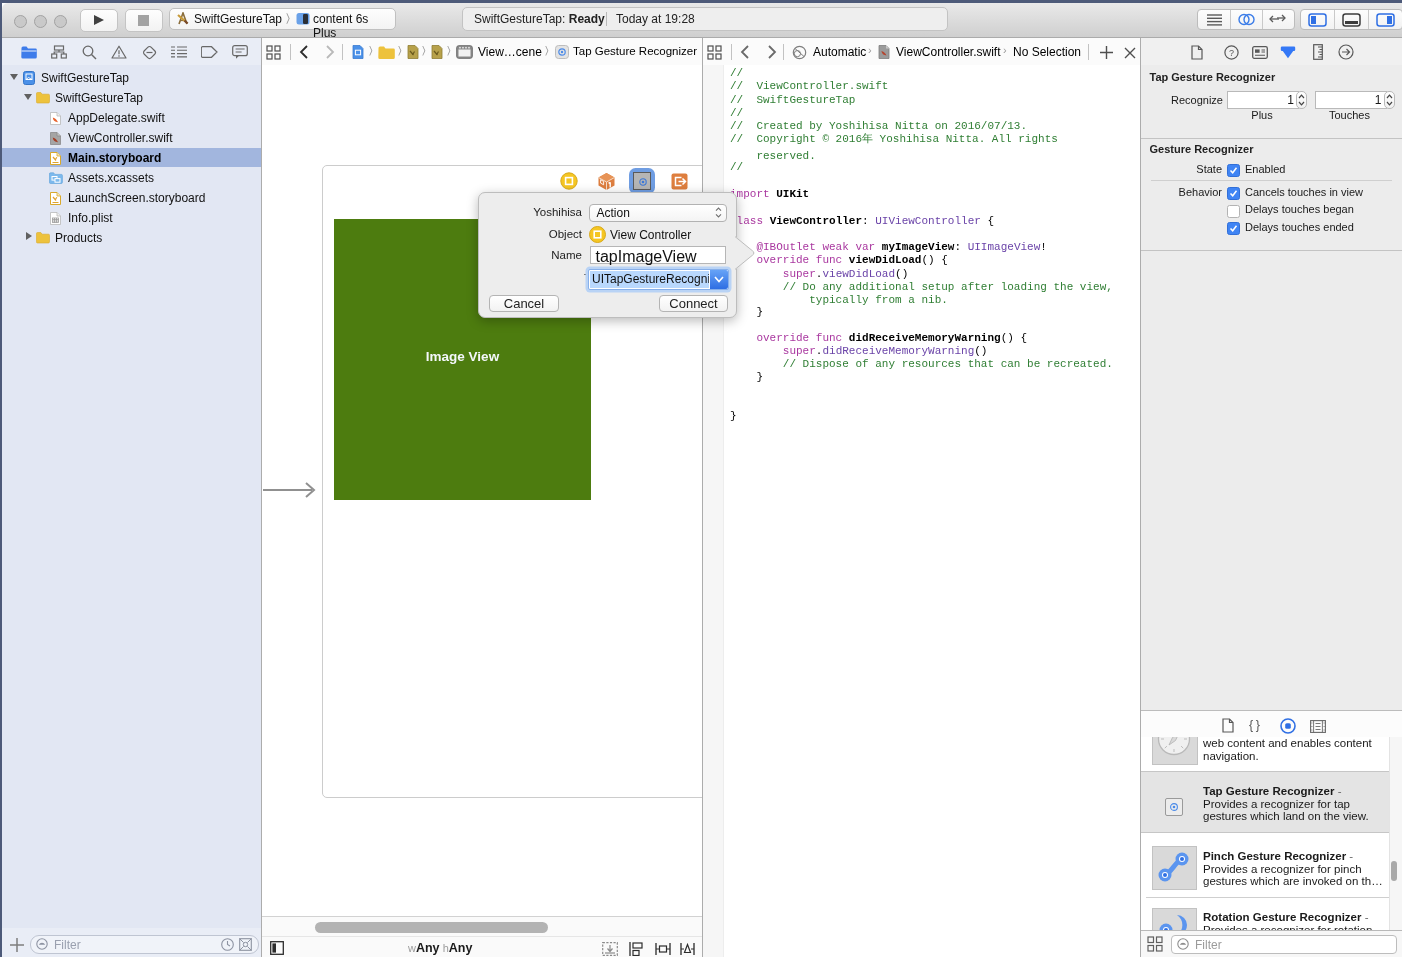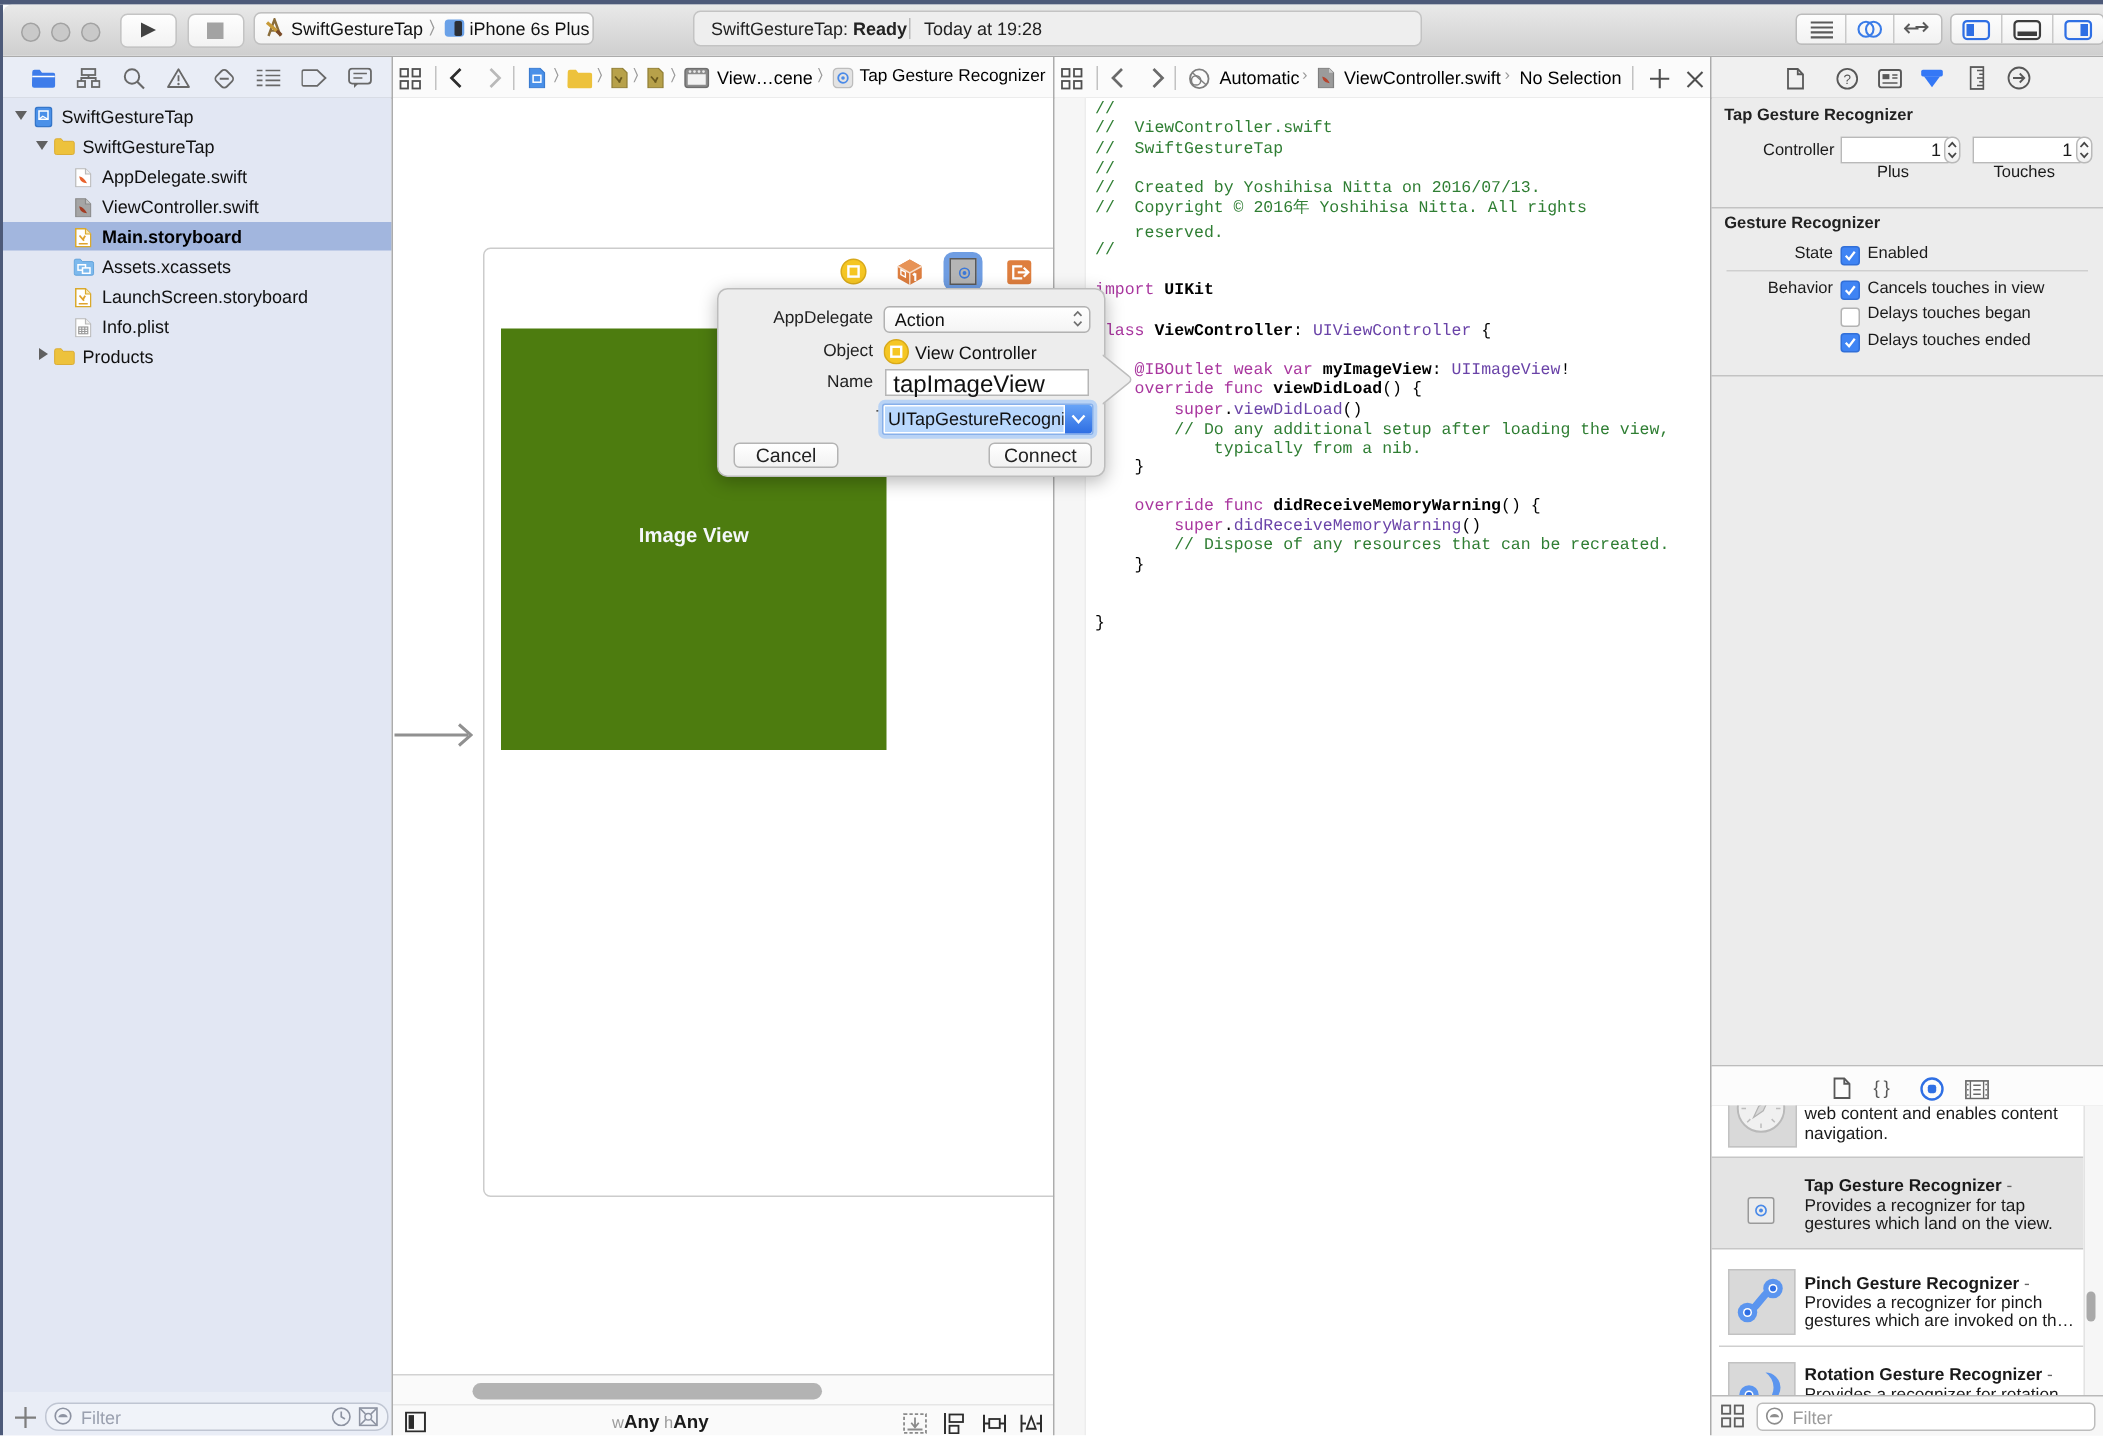--- a/index.html
+++ b/index.html
@@ -77,21 +77,21 @@
           <path d="M4.2 8.5 L9.8 8.5" stroke="#8a6d3b" stroke-width="1.3"></path>
           <path d="M2 3 L9 9" stroke="#c79a38" stroke-width="2.2"></path>
           <path d="M8.5 8.5 L11.5 11.5" stroke="#7a4a28" stroke-width="2.4"></path>
         </svg>
       <span style="position:absolute;left:24px;top:3px;">SwiftGestureTap</span>
       <span style="position:absolute;left:116px;top:2px;color:#9a9a9a;font-size:12px;">〉</span>
       <svg width="15" height="14" style="position:absolute;left:126px;top:3px;" viewBox="0 0 15 14">
           <rect x="0.5" y="1" width="13" height="11.5" rx="2.5" fill="#6aa1e8"></rect>
           <rect x="7" y="2" width="5" height="10" rx="1.2" fill="#2b2f36"></rect>
         </svg>
-      <span style="position:absolute;left:143px;top:3px;">iPhone 6s Plus</span>
+      <span style="position:absolute;left:143px;top:3px;">content 6s Plus</span>
     </div>
     <div id="status">
       <span style="position:absolute;left:11px;top:3.5px;">SwiftGestureTap: <b>Ready</b></span>
       <div style="position:absolute;left:143px;top:4px;width:1px;height:14px;background:#b9b9b9;"></div>
       <span style="position:absolute;left:153px;top:3.5px;">Today at 19:28</span>
     </div>
     <div class="seg" style="left:1195px;width:96px;">
       <div class="segdiv" style="left:32px;"></div>
       <div class="segdiv" style="left:64px;"></div>
       <svg width="15" height="12" style="position:absolute;left:9px;top:3.5px;" viewBox="0 0 15 12">
@@ -465,21 +465,21 @@
     <div class="cl" style="top:228.5px;">            <span class="cg">typically from a nib.</span></div>
     <div class="cl" style="top:241px;">    }</div>
     <div class="cl" style="top:266.5px;">    <span class="ck">override func</span> <span class="cb">didReceiveMemoryWarning</span>() {</div>
     <div class="cl" style="top:279.5px;">        <span class="ck">super</span>.<span class="ct">didReceiveMemoryWarning</span>()</div>
     <div class="cl" style="top:293px;">        <span class="cg">// Dispose of any resources that can be recreated.</span></div>
     <div class="cl" style="top:305.5px;">    }</div>
     <div class="cl" style="top:344.5px;">}</div>
   </div>
   <div id="inspector" class="abs">
     <div class="hdr" style="left:8.5px;top:6px;">Tap Gesture Recognizer</div>
-    <div class="ilabel" style="left:0;width:82px;top:29px;">Controller</div>
+    <div class="ilabel" style="left:0;width:82px;top:29px;">Recognize</div>
     <div class="ifield" style="left:86px;top:26px;width:66px;height:16px;text-align:right;padding-right:4px;line-height:16px;font-size:12px;">1</div>
     <div class="istep" style="left:155px;top:26px;">
         <svg width="7" height="12" style="margin:2px 0 0 1px;" viewBox="0 0 7 12">
           <path d="M1 4 L3.5 1.2 L6 4" stroke="#444" stroke-width="1.2" fill="none"></path>
           <path d="M1 8 L3.5 10.8 L6 8" stroke="#444" stroke-width="1.2" fill="none"></path>
         </svg>
       </div>
     <div style="position:absolute;left:86px;width:70px;top:43.5px;text-align:center;">Plus</div>
     <div class="ifield" style="left:173.5px;top:26px;width:66px;height:16px;text-align:right;padding-right:4px;line-height:16px;font-size:12px;">1</div>
     <div class="istep" style="left:242.5px;top:26px;">
@@ -606,21 +606,21 @@
     </div>
   </div>
   <div class="vdiv" style="left:261px;top:38px;height:919px;"></div>
   <div class="vdiv" style="left:702px;top:38px;height:919px;"></div>
   <div class="vdiv" style="left:1140px;top:38px;height:919px;"></div>
   <div id="popover" class="abs">
     <svg width="20" height="34" style="position:absolute;left:256px;top:43px;" viewBox="0 0 20 34">
         <path d="M0 0 L17.5 14.8 a2.5 2.5 0 0 1 0 4.4 L0 34 Z" fill="#ededed"></path>
         <path d="M0 0.6 L17.5 14.8 a2.5 2.5 0 0 1 0 4.4 L0 33.4" fill="none" stroke="#bdbdbd" stroke-width="1"></path>
       </svg>
-    <div class="plabel" style="left:0;width:103px;top:12.5px;">AppDelegate</div>
+    <div class="plabel" style="left:0;width:103px;top:12.5px;">Yoshihisa</div>
     <div style="position:absolute;left:109.5px;top:10.5px;width:136px;height:16px;background:linear-gradient(#fff,#f4f4f4);border:1px solid #b2b2b2;border-radius:4px;">
       <span style="position:absolute;left:7px;top:1px;font-size:12px;color:#111;">Action</span>
       <svg width="7" height="11" style="position:absolute;left:125px;top:2.5px;" viewBox="0 0 7 11">
           <path d="M1 3.6 L3.5 1 L6 3.6" stroke="#6f6f6f" stroke-width="1.1" fill="none"></path>
           <path d="M1 7.4 L3.5 10 L6 7.4" stroke="#6f6f6f" stroke-width="1.1" fill="none"></path>
         </svg>
     </div>
     <div class="plabel" style="left:0;width:103px;top:34.5px;">Object</div>
     <svg width="17" height="17" style="position:absolute;left:109.5px;top:32.5px;" viewBox="0 0 17 17">
         <circle cx="8.5" cy="8.5" r="8" fill="#f5c623" stroke="#d8a91a"></circle>

